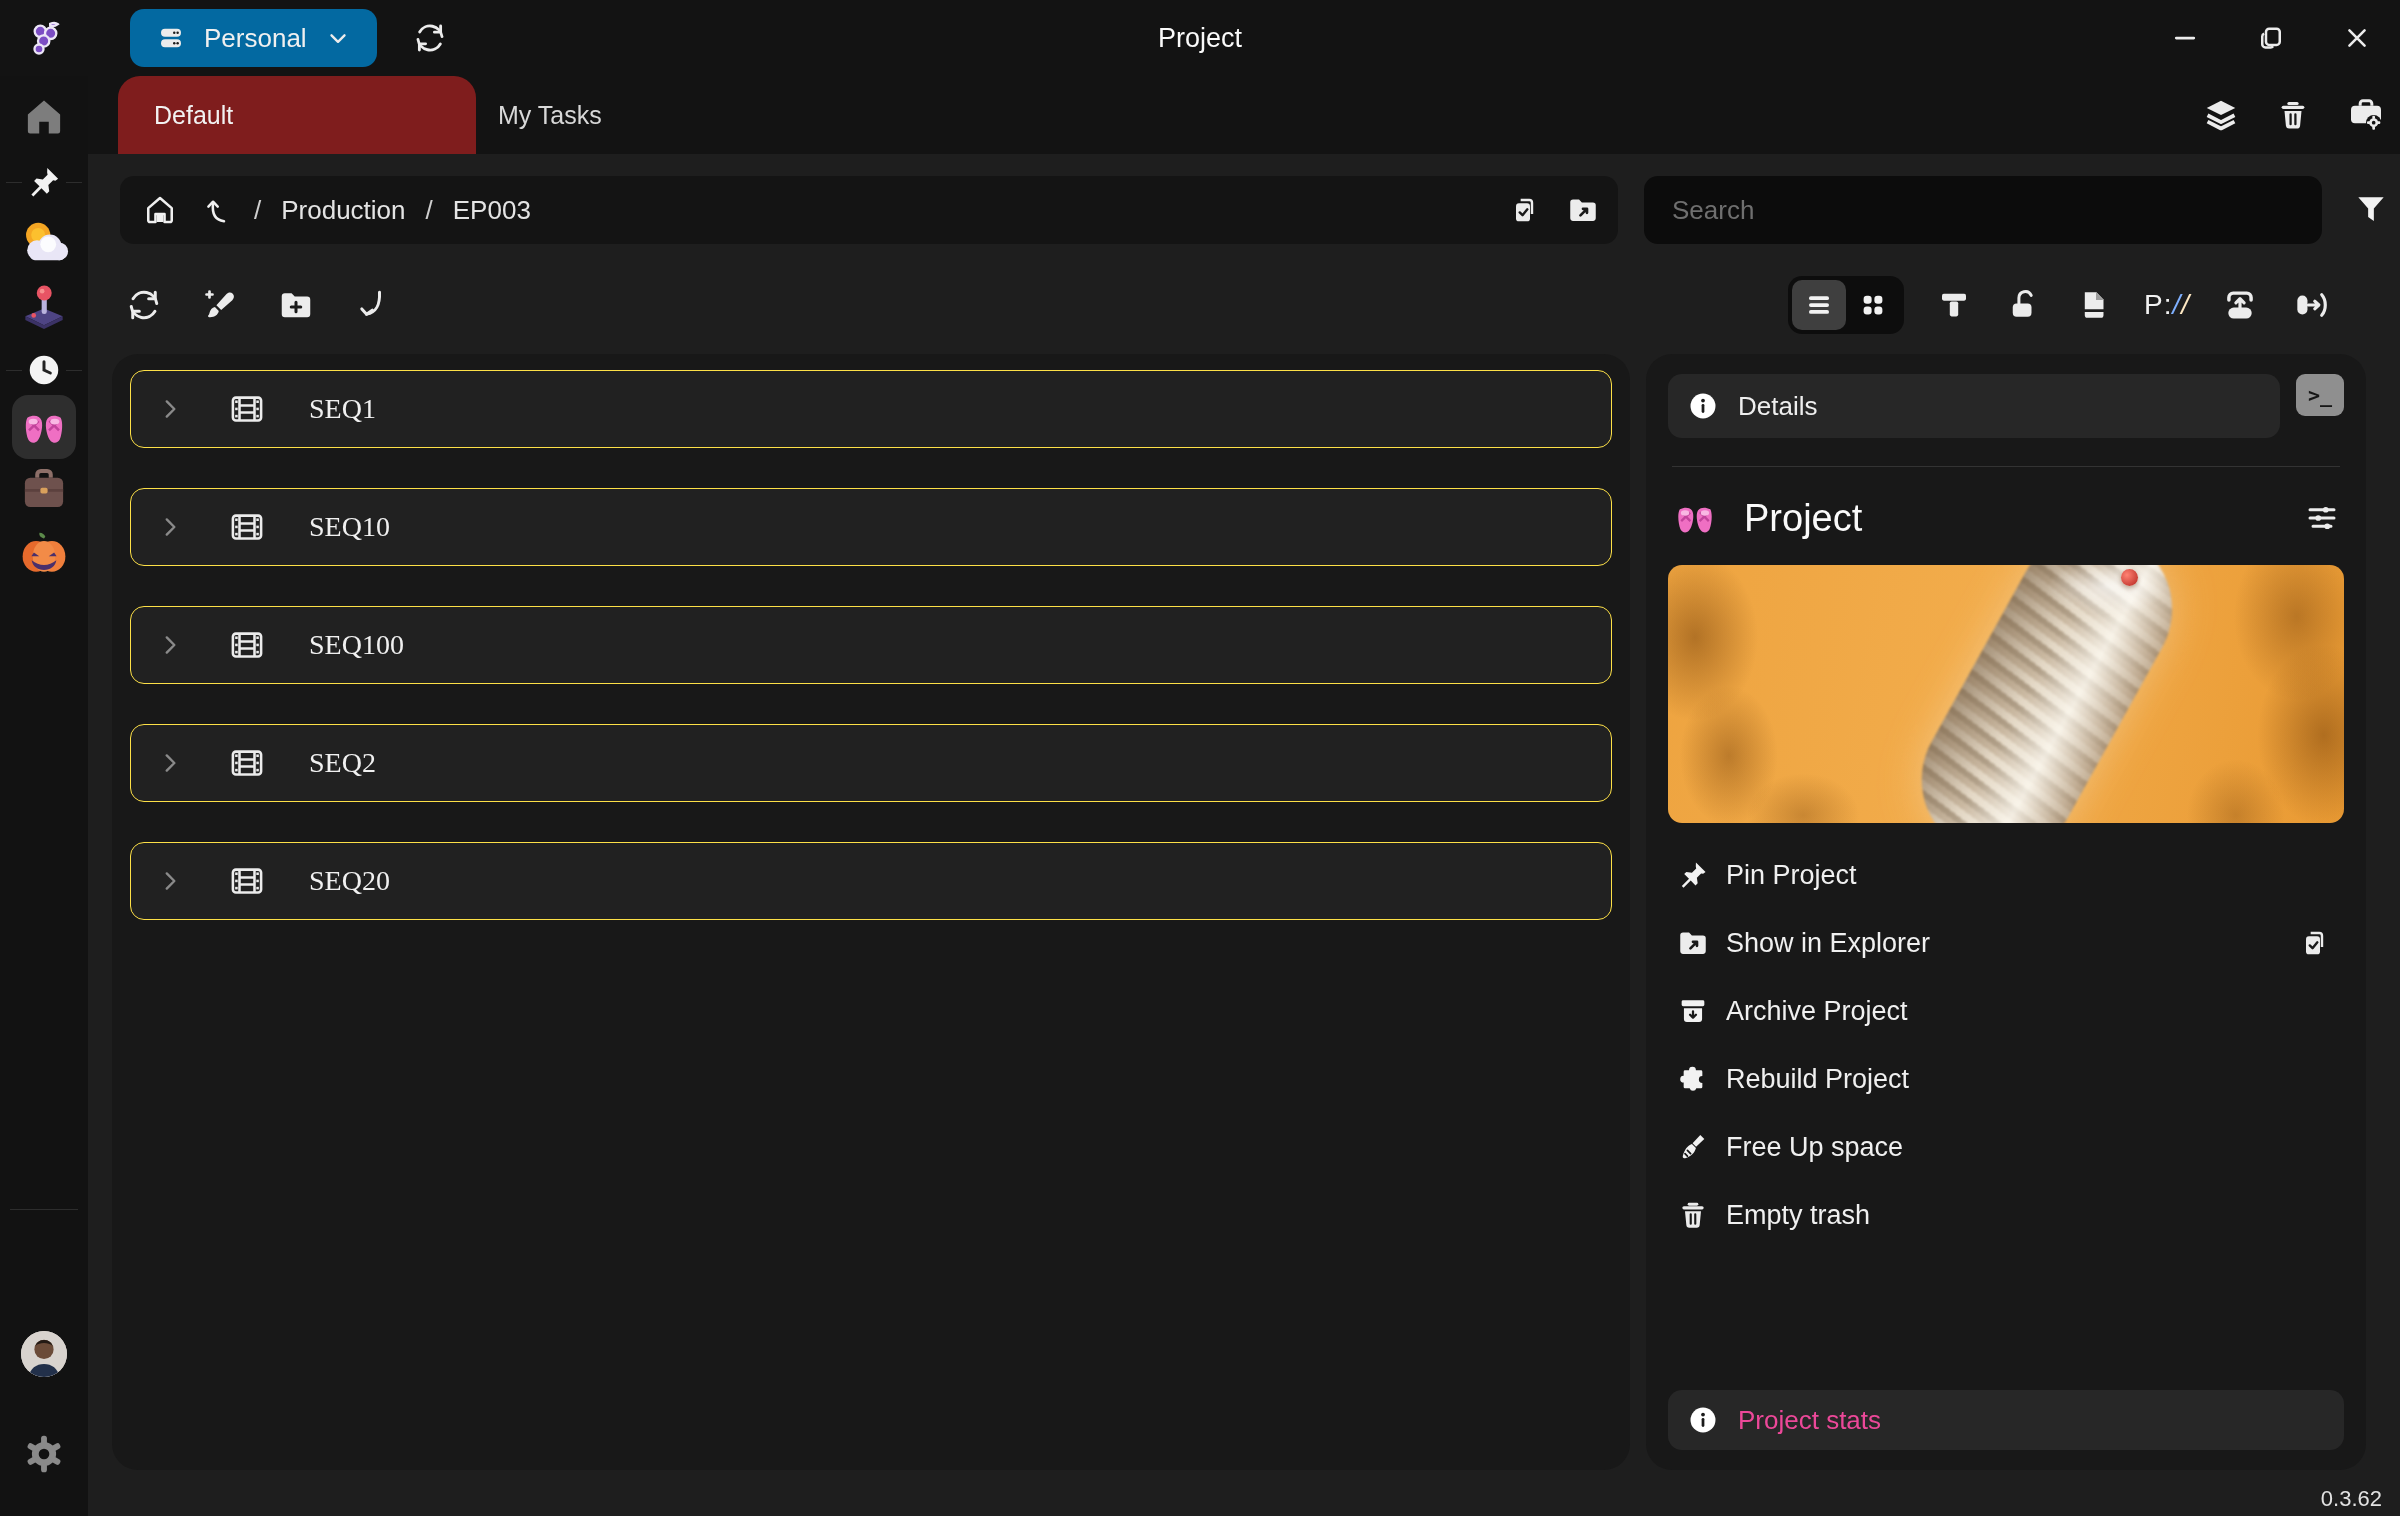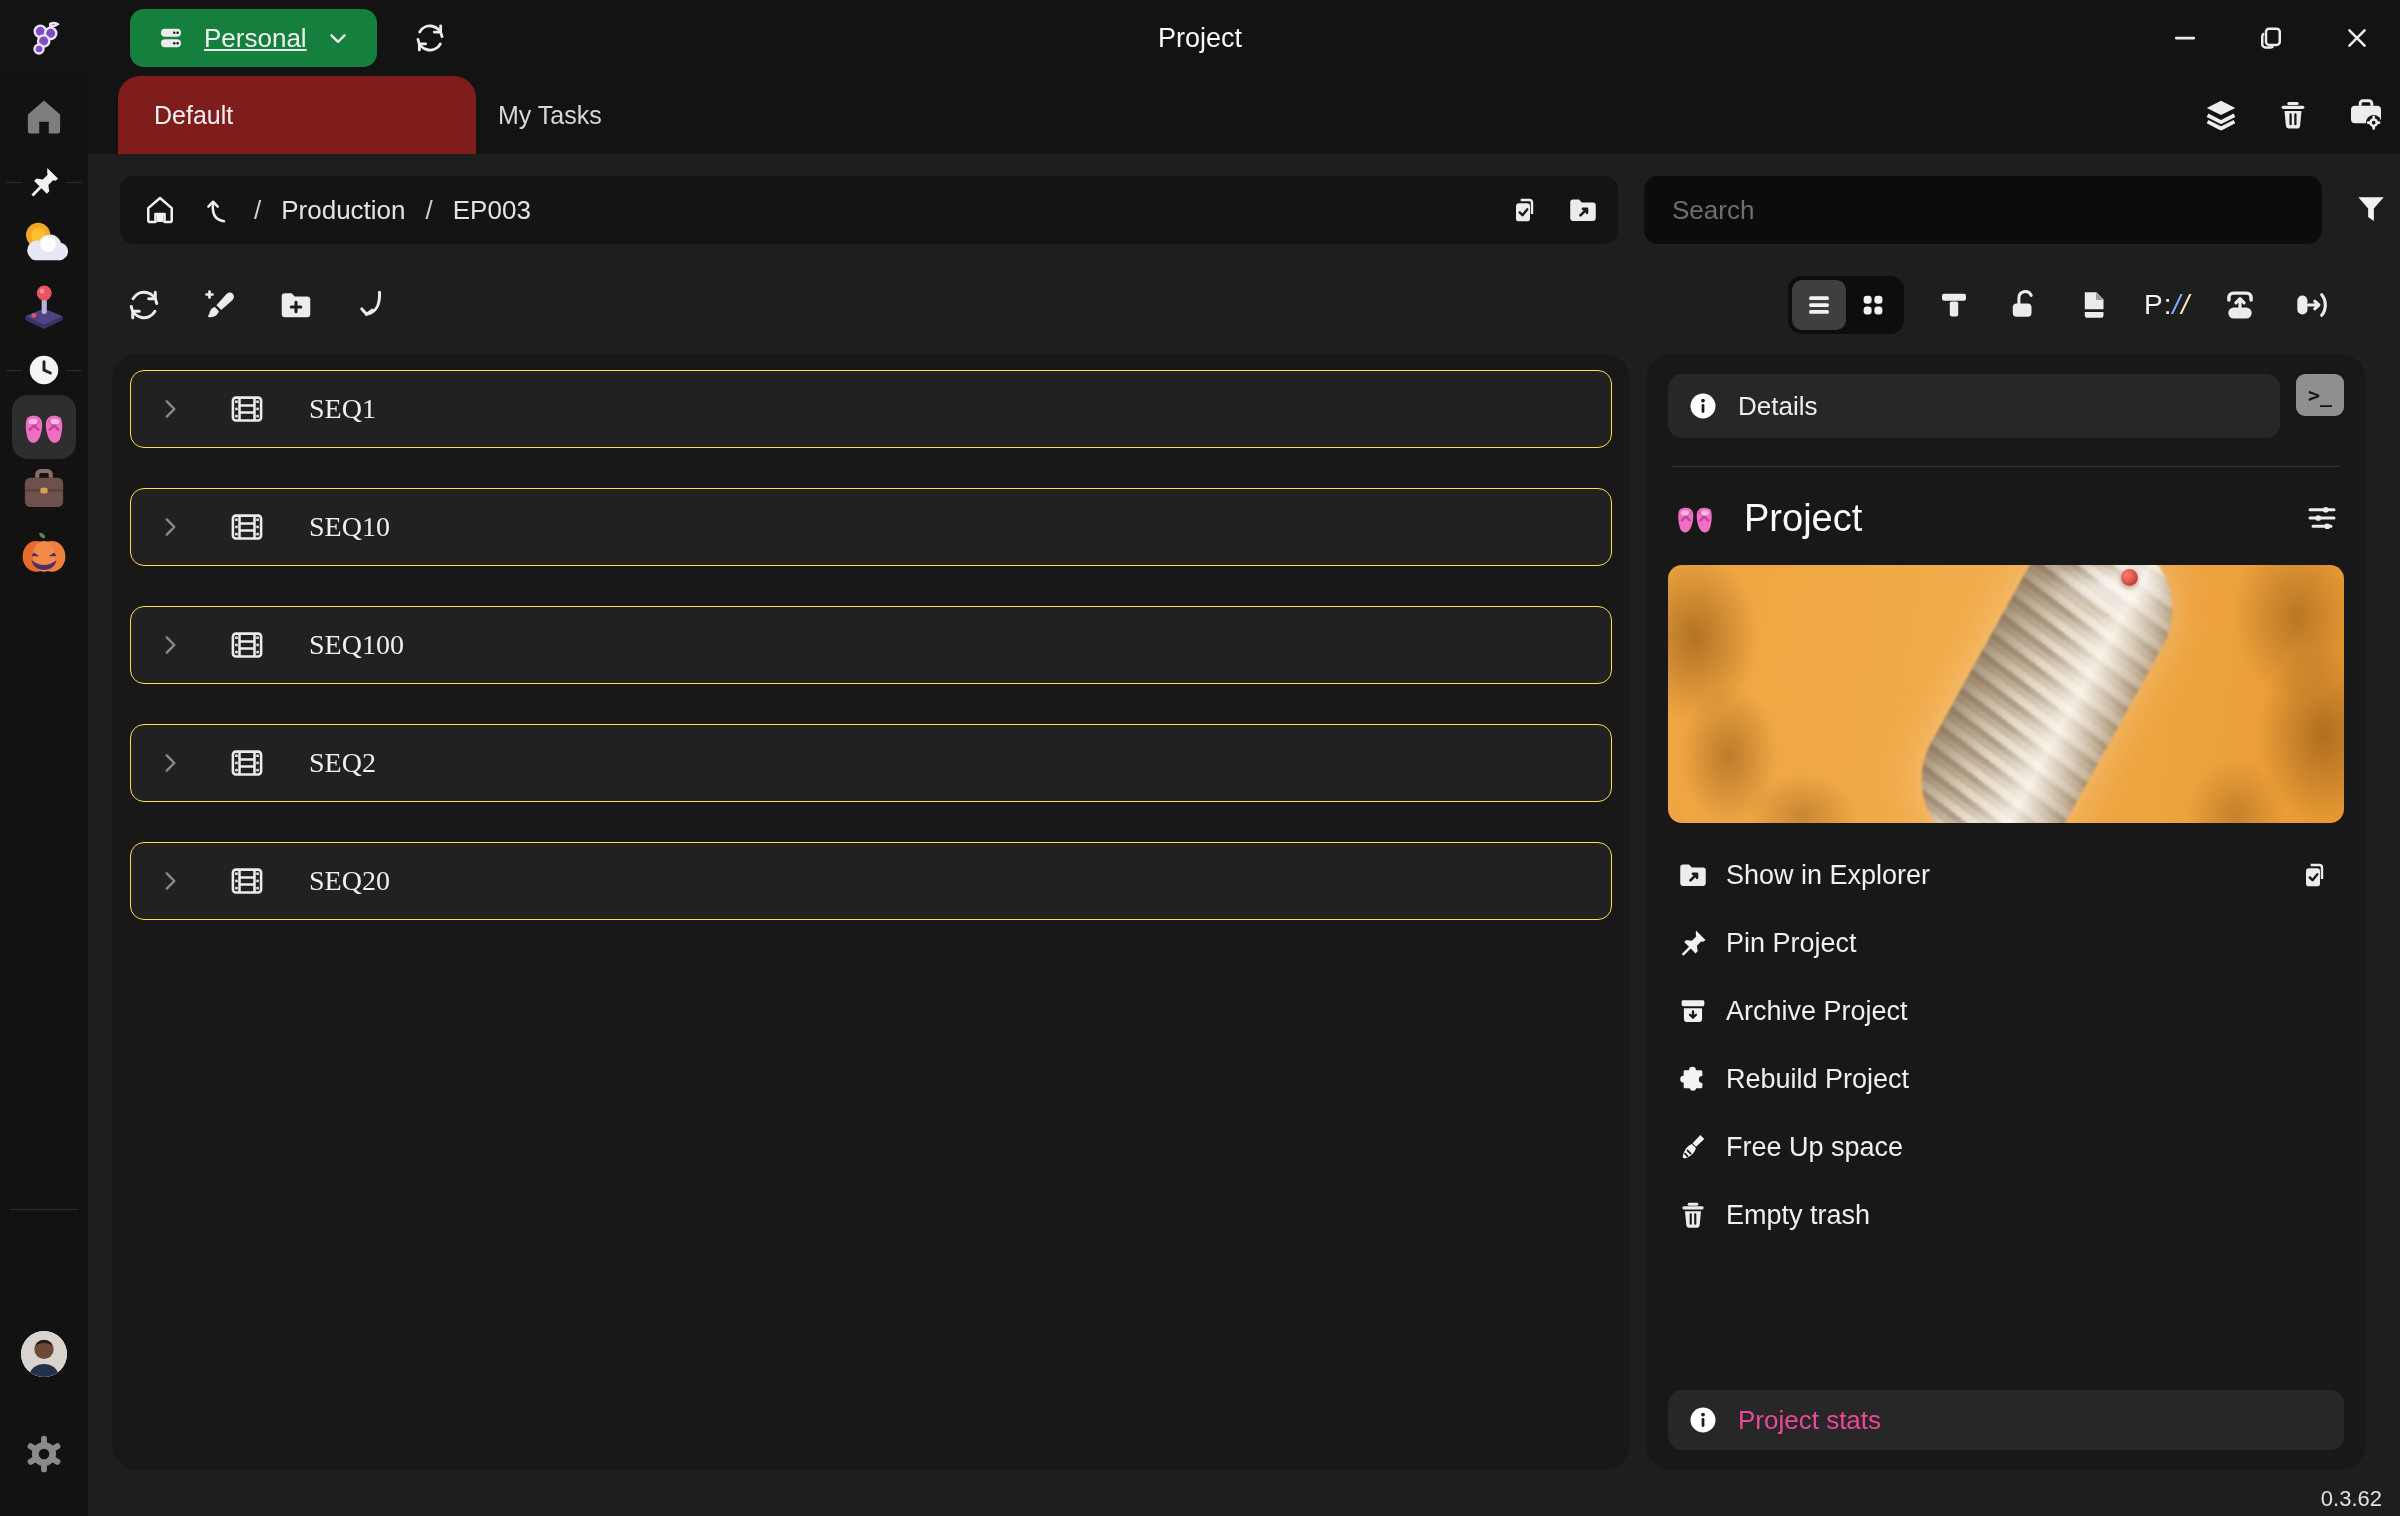--- a/index.html
+++ b/index.html
@@ -6,21 +6,21 @@
   html,body { background:#000; }
   body { font-family:"Liberation Sans", sans-serif; color:#ececec; }
   .app { position:relative; width:2400px; height:1516px; background:#1e1e1e; overflow:hidden; }
 
   svg { display:block; }
   .ic { display:inline-flex; align-items:center; justify-content:center; color:#ececec; }
 
   
   .titlebar { position:absolute; top:0; left:0; width:2400px; height:76px; background:#131313; display:flex; align-items:center; z-index:5; }
   .logo { margin-left:26px; }
-  .workspace-pill { margin-left:64px; height:58px; background:#15803d; border-radius:14px; display:flex; align-items:center; gap:18px; padding:0 26px; cursor:pointer;text-decoration:underline; }
+  .workspace-pill { margin-left:64px; height:58px; background:#0369a1; border-radius:14px; display:flex; align-items:center; gap:18px; padding:0 26px; cursor:pointer; }
   .workspace-pill .label { font-size:26px; color:#f0f0f0; }
   .tb-sync { margin-left:36px; }
   .tb-title { position:absolute; left:50%; transform:translateX(-50%); font-size:27px; color:#fafafa; }
   .win-controls { position:absolute; right:0; top:0; height:76px; display:flex; align-items:center; gap:44px; padding-right:22px; }
   .win-btn { width:42px; height:42px; display:flex; align-items:center; justify-content:center; }
 
   
   .sidebar { position:absolute; top:76px; left:0; width:88px; height:1440px; background:#121212; z-index:4; }
   .side-item { position:absolute; left:0; width:88px; display:flex; align-items:center; justify-content:center; }
   .side-rule { position:absolute; left:10px; right:10px; height:1px; background:#2d2d2d; }
@@ -610,38 +610,38 @@
 
       <div class="thumb">
         <div class="tail"></div>
         <div class="tail-tip"></div>
         <div class="ornament"></div>
       </div>
 
       <div class="actions">
         <div class="act">
           <span class="aic ic">
+            <svg width="32" height="32" viewBox="0 0 24 24">
+                <path d="M14.2 2.6l7.2 7.2-1.8 1.3-1.5-.3-3.2 3.2.6 4.2-1.6 1.6-3.6-3.6-5.4 5.4-1.3-1.3 5.4-5.4-3.6-3.6 1.6-1.6 4.2.6 3.2-3.2-.3-1.5z" fill="#f2f2f2"></path>
+              </svg>
+          </span>
+          <span class="t">Pin Project</span>
+        </div>
+        <div class="act">
+          <span class="aic ic">
             <svg width="34" height="34" viewBox="0 0 24 24">
                 <use href="#i-folderexp"></use>
               </svg>
           </span>
           <span class="t">Show in Explorer</span>
           <span class="trail ic">
             <svg width="32" height="32" viewBox="0 0 24 24">
                 <use href="#i-copycheck"></use>
               </svg>
           </span>
-        </div>
-        <div class="act">
-          <span class="aic ic">
-            <svg width="32" height="32" viewBox="0 0 24 24">
-                <path d="M14.2 2.6l7.2 7.2-1.8 1.3-1.5-.3-3.2 3.2.6 4.2-1.6 1.6-3.6-3.6-5.4 5.4-1.3-1.3 5.4-5.4-3.6-3.6 1.6-1.6 4.2.6 3.2-3.2-.3-1.5z" fill="#f2f2f2"></path>
-              </svg>
-          </span>
-          <span class="t">Pin Project</span>
         </div>
         <div class="act">
           <span class="aic ic">
             <svg width="32" height="32" viewBox="0 0 24 24">
               <rect x="3.5" y="4" width="17" height="4.4" rx="1.1" fill="#f2f2f2"></rect>
               <path d="M5.2 10h13.6v8a2.2 2.2 0 0 1-2.2 2.2H7.4A2.2 2.2 0 0 1 5.2 18z" fill="#f2f2f2"></path>
               <path d="M12 12.2v4.4M9.8 14.8l2.2 2.2 2.2-2.2" fill="none" stroke="#181818" stroke-width="1.7" stroke-linecap="round" stroke-linejoin="round"></path>
             </svg>
           </span>
           <span class="t">Archive Project</span>

